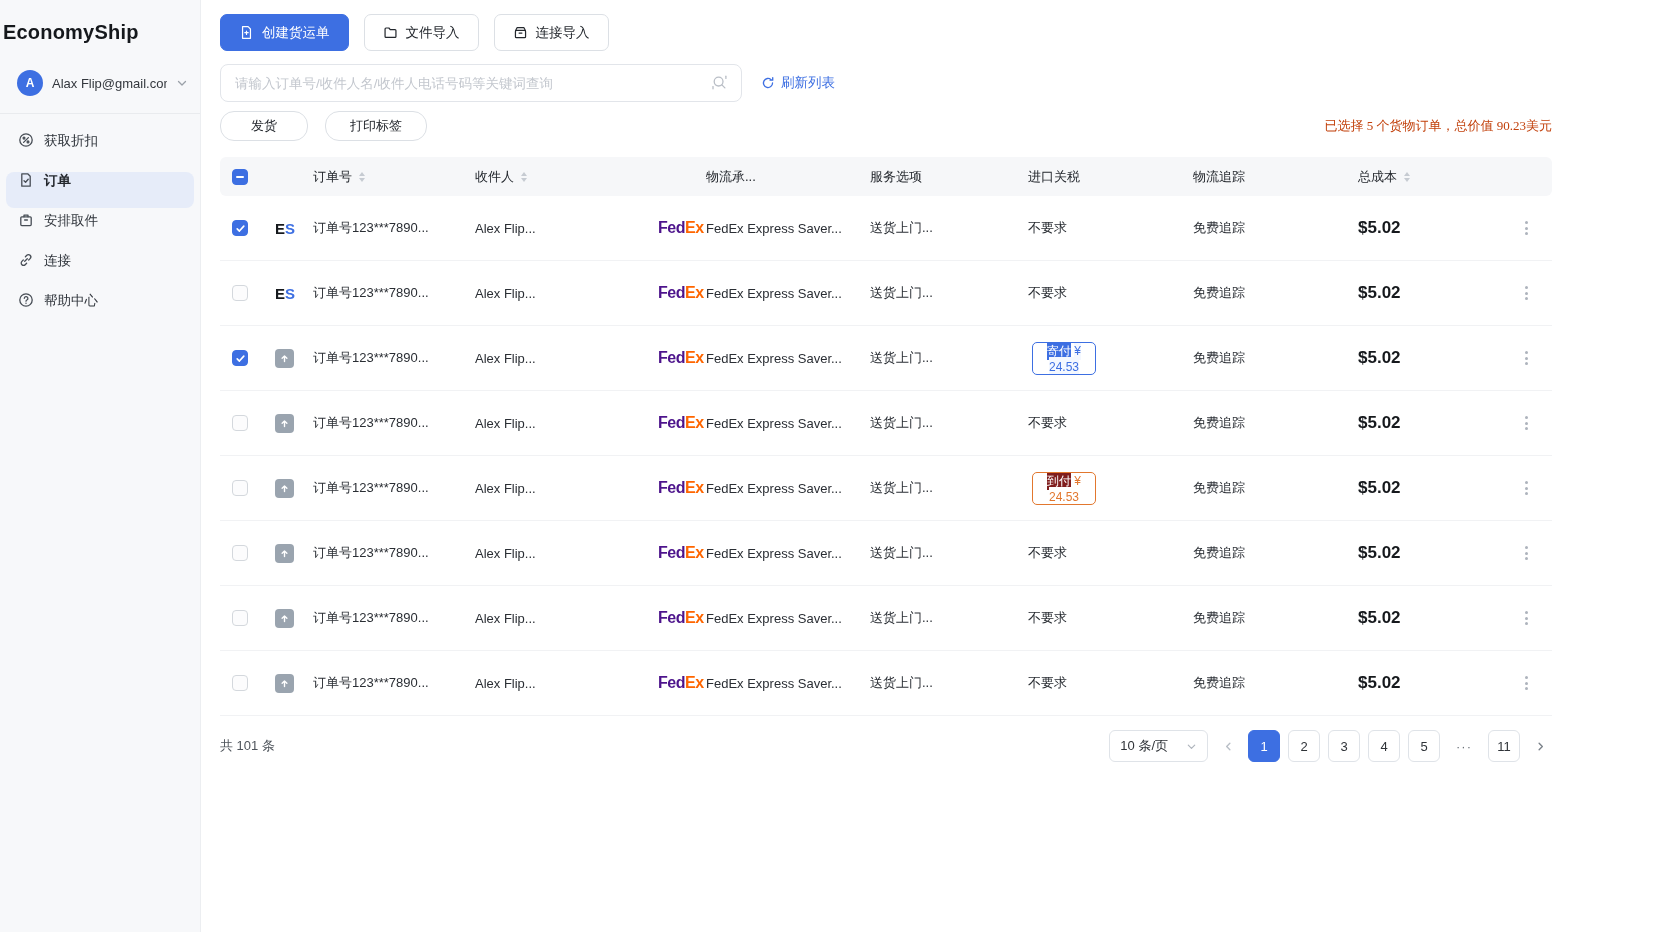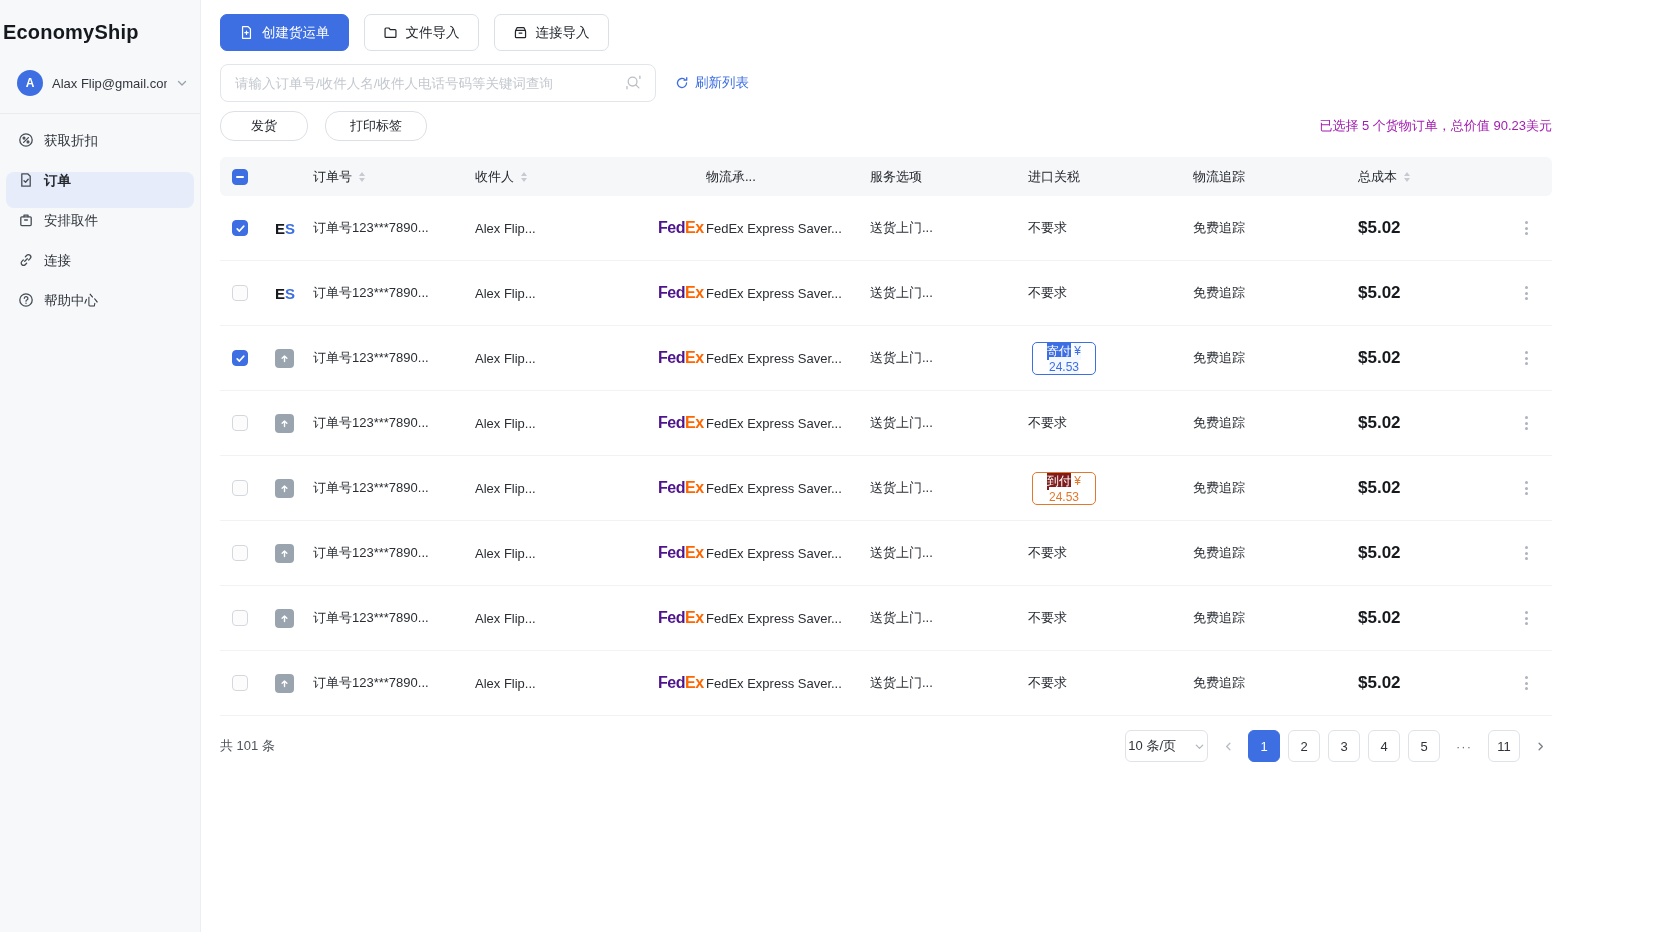--- a/index.html
+++ b/index.html
@@ -28,33 +28,33 @@
   .main { margin-left:201px; padding:14px 0 0 19px; }
   .content { width:1332px; }
 
   .toolbar { display:flex; align-items:center; gap:15px; height:37px; }
   .btn { display:inline-flex; align-items:center; justify-content:center; gap:8px; height:37px;
     border-radius:7px; font-size:13.5px; cursor:pointer; background:#fff;
     border:1px solid #DCE0E5; color:#23272D; padding:0 18px; }
   .btn.primary { background:#3D6FE2; border-color:#3D6FE2; color:#fff; }
 
   .search-row { display:flex; align-items:center; margin-top:13px; }
-  .search-box { position:relative; width:436px; }
+  .search-box { position:relative; width:522px; }
   .search-input { width:100%; height:38px; border:1px solid #E2E5EA; border-radius:8px;
     padding:0 44px 0 14px; font-size:13.5px; color:#2A2E34; outline:none; background:#fff;
     font-family:"Liberation Sans","DejaVu Sans",sans-serif; }
   .search-input::placeholder { color:#C3C7CE; }
   .search-icon { position:absolute; right:13px; top:9px; color:#B9BEC6; cursor:pointer; }
   .refresh-link { display:flex; align-items:center; gap:6px; margin-left:19px;
     color:#3D6FE2; font-size:13.5px; cursor:pointer; }
 
   .actions-row { display:flex; align-items:center; justify-content:space-between; margin-top:9px; height:30px; }
   .actions-left { display:flex; gap:17px; }
   .btn.small { height:30px; border-radius:14px; padding:0 30px; font-size:13px; }
-  .selection-summary { font-size:13px; color:#a21caf; }
+  .selection-summary { font-size:13px; color:#c2410c;font-family:Liberation Serif, serif; }
 
   
   .table { margin-top:16px; width:1332px; }
   .trow { display:grid; grid-template-columns:48px 37px 157px 163px 70px 160px 160px 165px 165px 155px 52px;
     align-items:center; }
   .thead { background:#F6F7F9; height:39px; border-radius:6px; font-size:13px; color:#23272D; }
   .tbody .trow { height:65px; border-bottom:1px solid #F1F2F4; background:#fff; font-size:13px; }
   .cell-cb { padding-left:12px; }
   .cell-src { padding-left:7px; }
   .cell-order { padding-left:8px; }
@@ -105,21 +105,21 @@
 
   .cost-text { font-size:17px; font-weight:700; color:#16191D; }
   .kebab { display:flex; flex-direction:column; gap:2.5px; padding:6px; cursor:pointer; }
   .kebab i { width:3px; height:3px; background:#ADB3BC; border-radius:50%; }
 
   
   .footer { display:flex; align-items:center; justify-content:space-between; margin-top:14px; height:32px; width:1332px; }
   .total-text { font-size:13px; color:#4E545B; }
   .pager { display:flex; align-items:center; gap:8px; }
   .page-size { display:flex; align-items:center; gap:18px; height:32px; border:1px solid #DFE3E8;
-    border-radius:6px; padding:0 2px; font-size:13px; color:#2F3338; cursor:pointer; background:#fff; }
+    border-radius:6px; padding:0 10px; font-size:13px; color:#2F3338; cursor:pointer; background:#fff; }
   .page-size .user-chev { color:#AEB4BC; }
   .nav-arrow { width:24px; height:32px; display:flex; align-items:center; justify-content:center;
     color:#B8BEC6; cursor:pointer; }
   .page-btn { min-width:32px; height:32px; border:1px solid #DFE3E8; border-radius:6px; background:#fff;
     display:flex; align-items:center; justify-content:center; font-size:13px; color:#2F3338; cursor:pointer; }
   .page-btn.ellipsis { border:none; color:#6B7178; letter-spacing:1px; }
   .page-btn.active { background:#3D6FE2; border-color:#3D6FE2; color:#fff; }
 </style>
 </head>
 <body>

